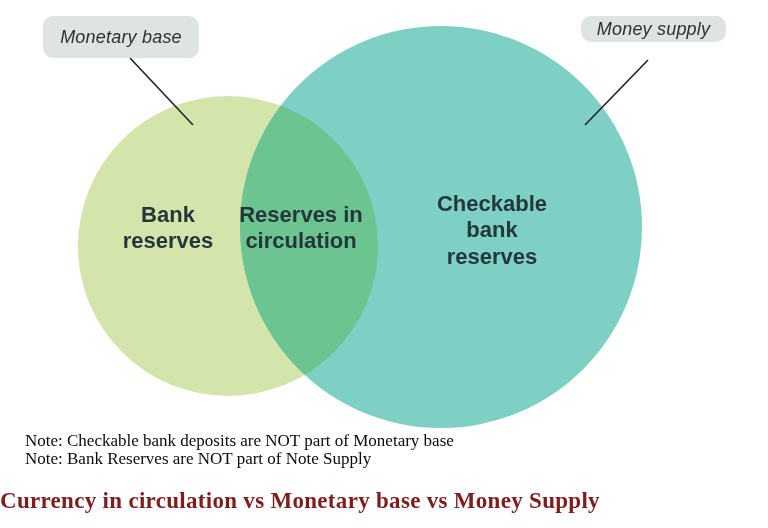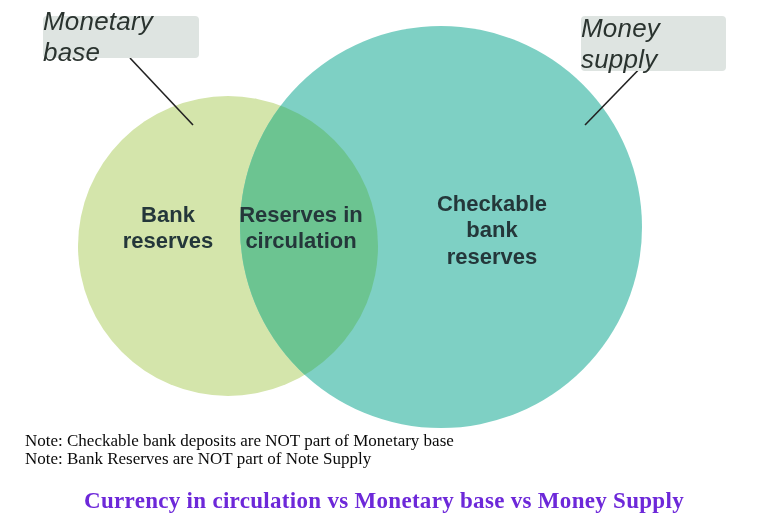--- a/index.html
+++ b/index.html
@@ -16,31 +16,31 @@
     font-family: "Liberation Sans", sans-serif;
   }
   .venn-svg {
     position: absolute;
     left: 0;
     top: 0;
   }
   .callout {
     position: absolute;
     background: #dee4e1;
-    border-radius: 4px;
+    border-radius: 10px;
     display: flex;
     align-items: center;
     justify-content: center;
     font-style: italic;
-    font-size: 26px;
+    font-size: 18px;
     color: #2a332f;
     letter-spacing: 0.2px;
   }
   .callout-left  { left: 43px;  top: 16px; width: 156px; height: 42px; }
-  .callout-right { left: 581px; top: 16px; width: 145px; height: 55px; }
+  .callout-right { left: 581px; top: 16px; width: 145px; height: 26px; }
   .region-label {
     position: absolute;
     text-align: center;
     white-space: pre-line;
     font-size: 22px;
     line-height: 1.2;
     color: #24373a;
     font-weight: bold;
   }
   .label-left    { left: 88px;  top: 202px; width: 160px; }
@@ -54,25 +54,25 @@
     font-weight: normal;
     font-size: 17px;
     line-height: 1.08;
     color: #0a0a0a;
   }
   .diagram-title {
     position: absolute;
     left: 0;
     top: 488px;
     width: 768px;
-    text-align: center;
+    text-align: left;
     font-family: "Liberation Serif", serif;
     font-weight: bold;
     font-size: 23px;
-    color: #6d28d9;
+    color: #7f1d1d;
     letter-spacing: 0.3px;
   }
 </style>
 </head>
 <body>
 
 <div class="stage">
 
   <svg class="venn-svg" width="768" height="480" viewBox="0 0 768 480">
     <defs>

